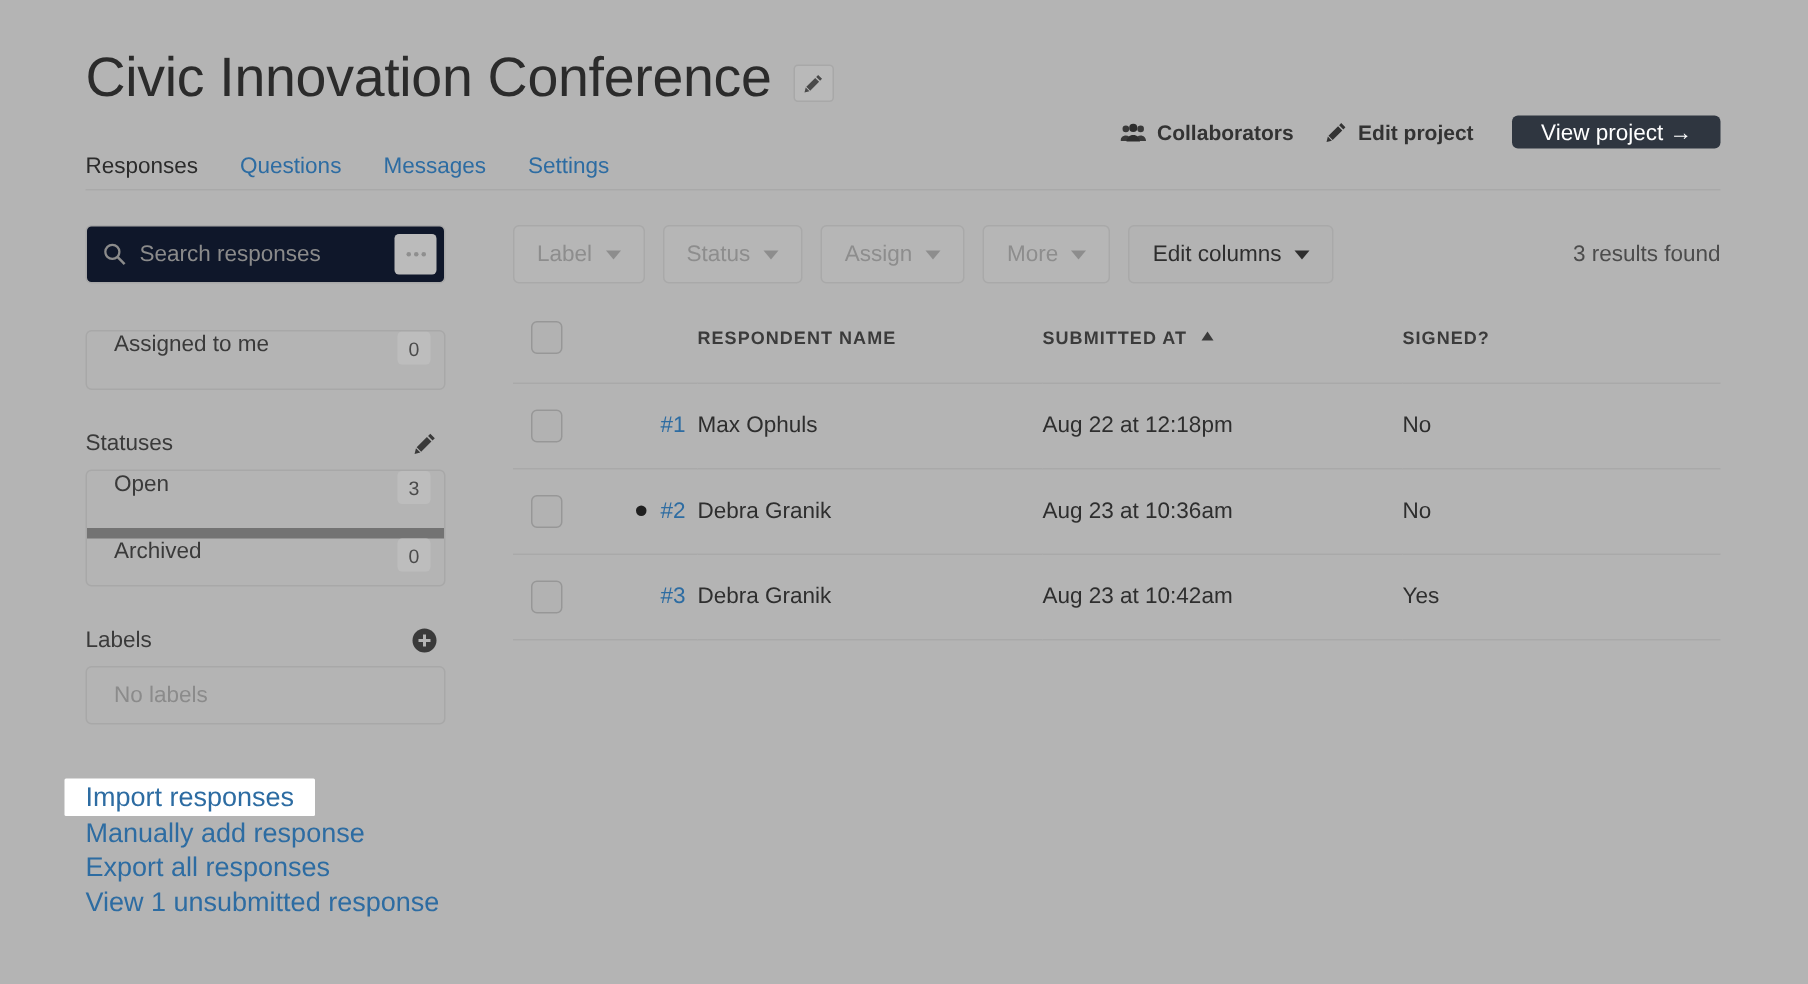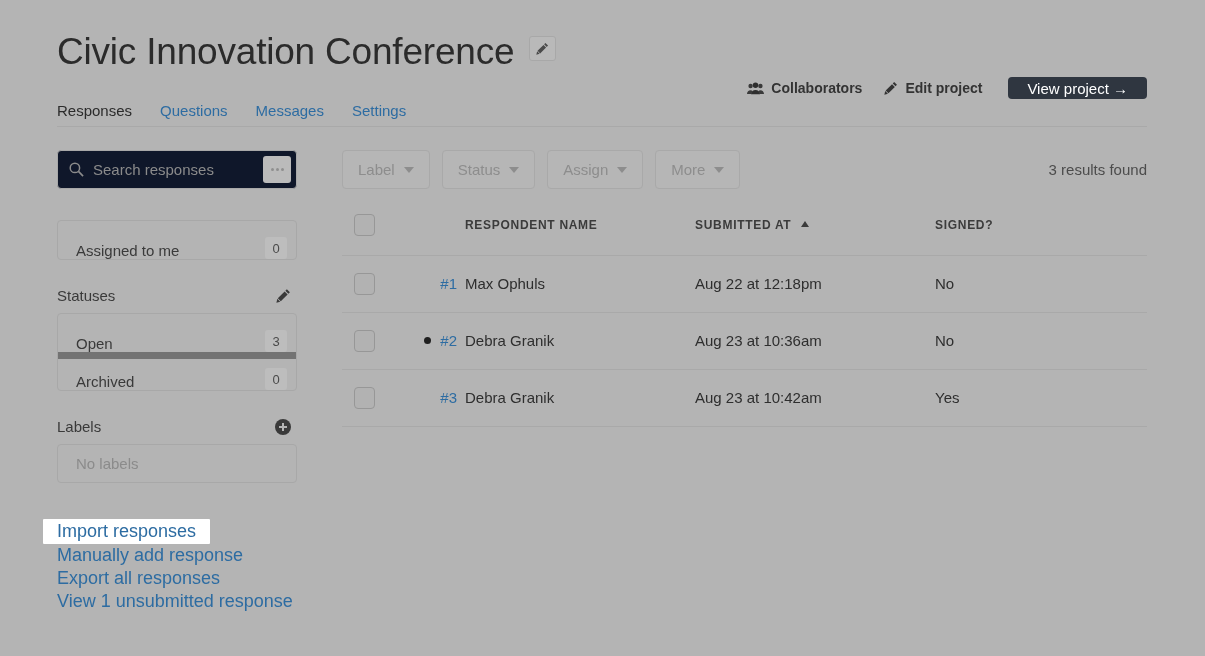--- a/index.html
+++ b/index.html
@@ -20,21 +20,21 @@
     height: 656px;
     background: #b4b4b4;
   }
 
   
   #header { position: absolute; left: 0; top: 0; width: 1205px; height: 136px; }
 
   .title-row {
     position: absolute;
     left: 57px; top: 30px;
-    display: flex; 
+    display: flex; align-items: center;
   }
   .page-title {
     font-size: 37px;
     font-weight: 300;
     color: #2b2b2b;
     letter-spacing: -0.2px;
     line-height: 44px;
     white-space: nowrap;
   }
   .icon-btn {
@@ -131,21 +131,21 @@
   .dots i { width: 3px; height: 3px; background: #8f8f8f; border-radius: 50%; display: block; }
 
   .panel {
     border: 1px solid #a8a8a8;
     border-radius: 4px;
     overflow: hidden;
     background: #b4b4b4;
   }
   .panel-row {
     height: 38px;
-    display: flex; align-items: flex-end;
+    display: flex; align-items: flex-start;
     padding: 0 9px 0 18px;
     cursor: pointer;
   }
   .panel-row + .panel-row { border-top: 7px solid #737373; }
   .panel-row .lbl { font-size: 15px; color: #3a3a3a; flex: 1; white-space: nowrap; }
   .count-badge {
     min-width: 22px; height: 22px;
     padding: 0 5px;
     background: #bdbdbd;
     border-radius: 3px;
@@ -430,20 +430,24 @@
       <div class="tbtn">
         <span>Status</span>
         <span class="caret"></span>
       </div>
       <div class="tbtn">
         <span>Assign</span>
         <span class="caret"></span>
       </div>
       <div class="tbtn">
         <span>More</span>
+        <span class="caret"></span>
+      </div>
+      <div class="tbtn enabled">
+        <span>Edit columns</span>
         <span class="caret"></span>
       </div>
       <div class="results-count">3 results found</div>
     </div>
 
     <table class="resp">
       <thead>
         <tr>
           <th class="col-check">
             <span class="cb"></span>

